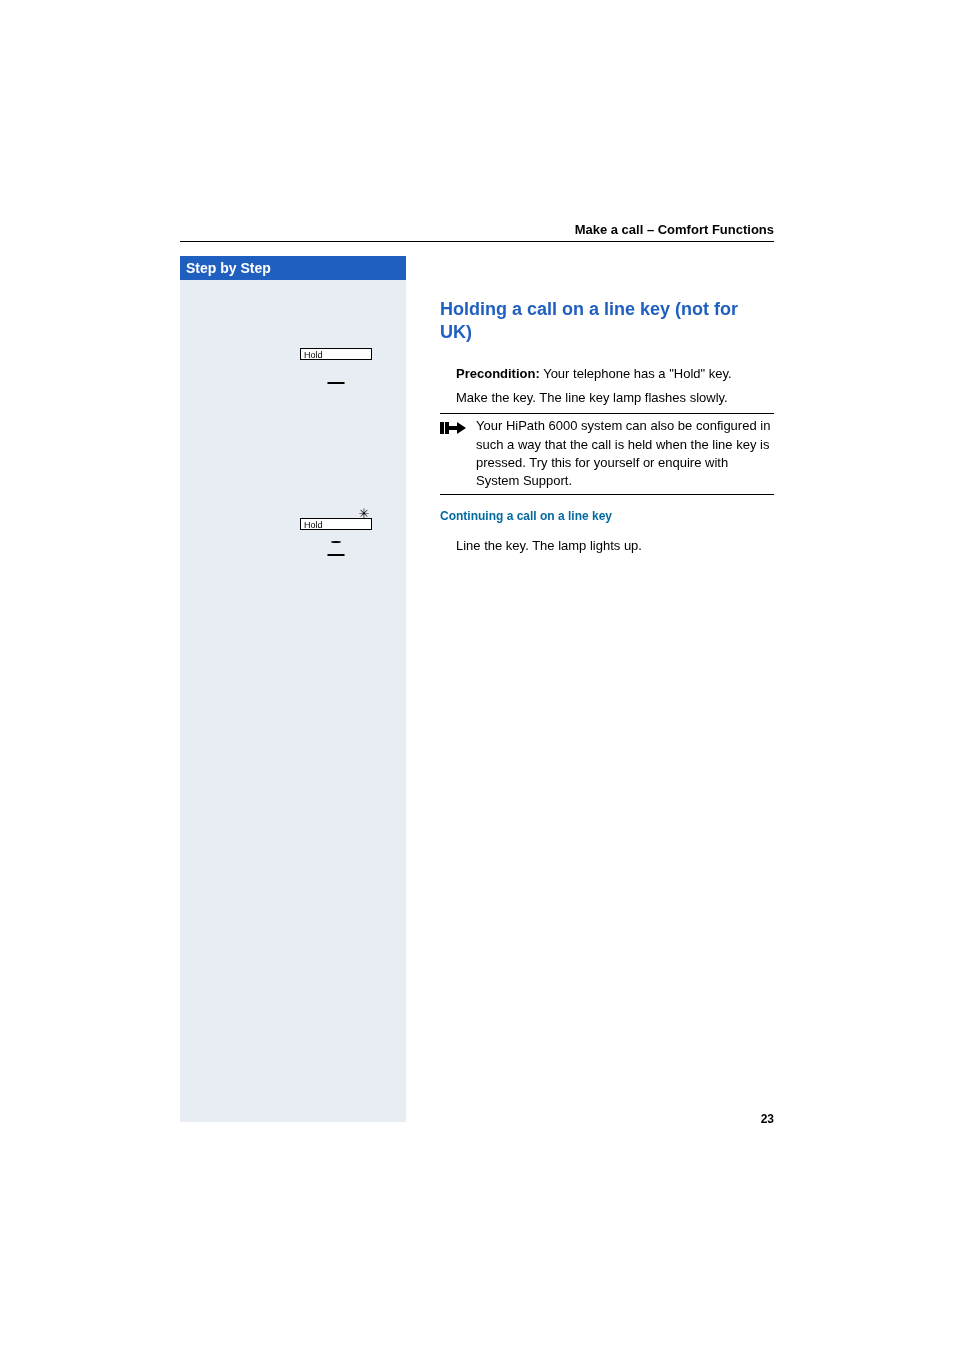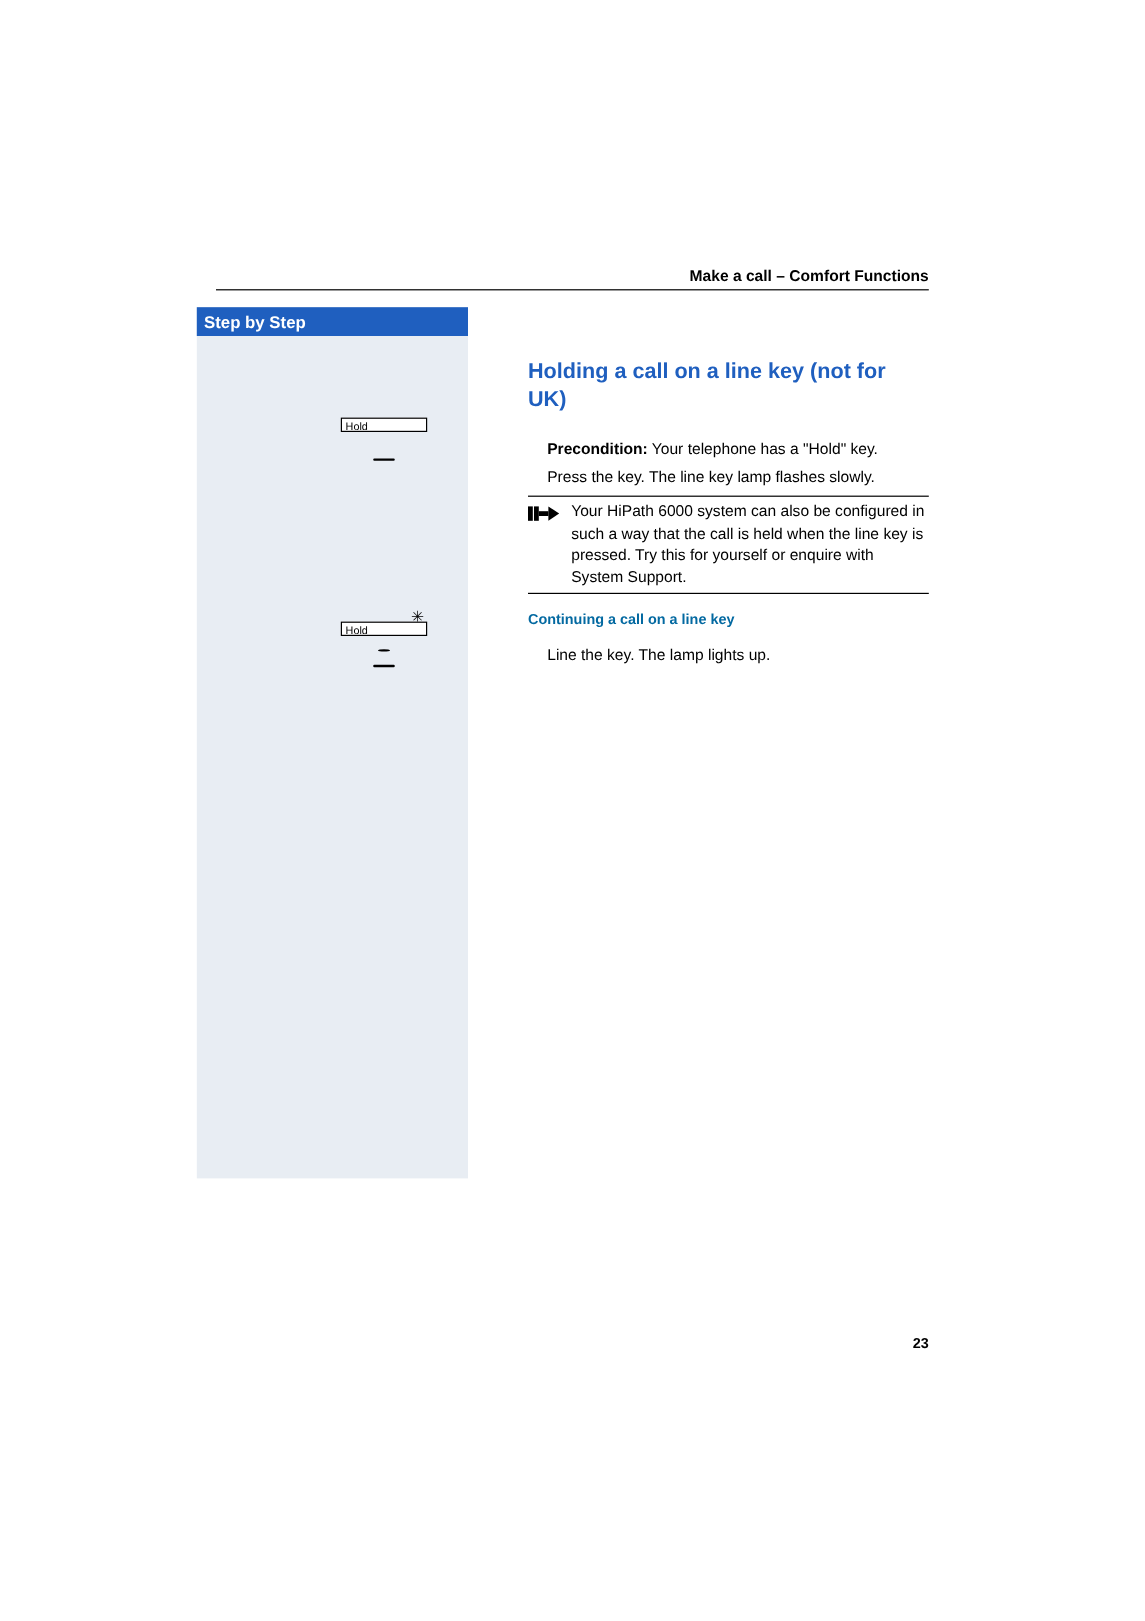--- a/index.html
+++ b/index.html
@@ -28,23 +28,23 @@
     .header-text {
       position: absolute;
       right: 0;
       bottom: 4px;
       font-size: 13px;
       font-weight: bold;
     }
     .sidebar {
       position: absolute;
       top: 256px;
-      left: 164px;
+      left: 180px;
       width: 226px;
-      height: 726px;
+      height: 866px;
       background: #e8edf3;
     }
     .sidebar-header {
       position: absolute;
       top: 0;
       left: 0;
       right: 0;
       height: 24px;
       background: #1f5fbf;
       color: #fff;
@@ -202,21 +202,21 @@
     </div>
   </div>
 
   <div class="content">
     <h2 class="section-heading">Holding a call on a line key (not for UK)</h2>
 
     <p class="paragraph">
       <span class="precond-label">Precondition:</span><span> Your telephone has a "Hold" key.</span>
     </p>
 
-    <p class="paragraph">Press the key. The line key lamp flashes slowly.</p>
+    <p class="paragraph">Make the key. The line key lamp flashes slowly.</p>
 
     <div class="note-box">
       <svg class="note-icon" width="26" height="18" viewBox="0 0 26 18">
         <rect x="0" y="3" width="4" height="12" fill="#000"></rect>
         <rect x="5" y="3" width="4" height="12" fill="#000"></rect>
         <rect x="9" y="7" width="8" height="4" fill="#000"></rect>
         <polygon points="17,3 26,9 17,15" fill="#000"></polygon>
       </svg>
       <div class="note-text">Your HiPath 6000 system can also be configured in such a way that the call is held when the line key is pressed. Try this for yourself or enquire with System Support.</div>
     </div>

